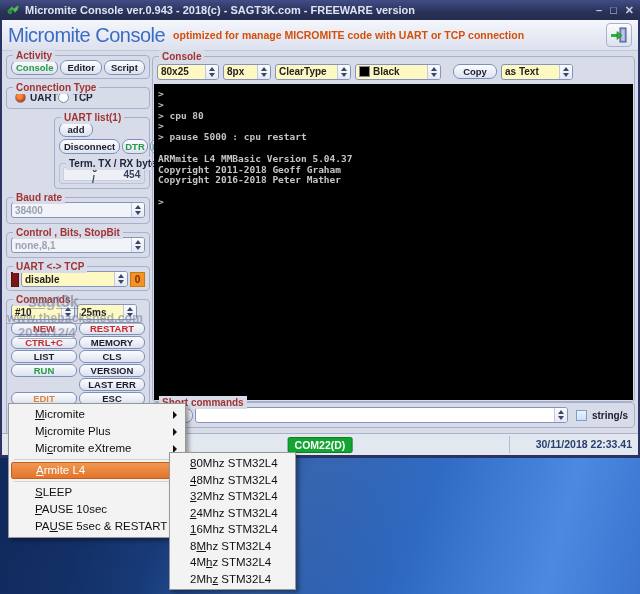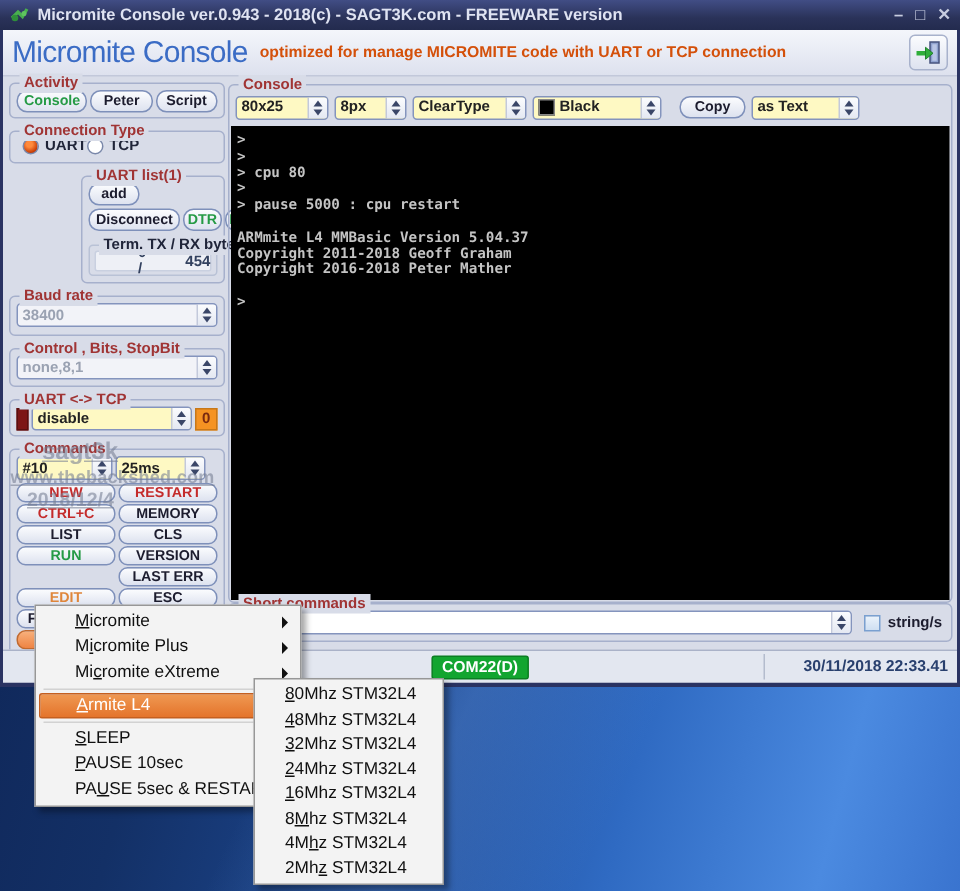--- a/index.html
+++ b/index.html
@@ -92,21 +92,21 @@
 
   
   .statusbar { position:absolute; left:0; right:0; bottom:0; height:22px; background:#e3e7f0; border-top:1px solid #aab2c8; }
   .badge { position:absolute; left:50%; transform:translateX(-50%); top:3px; background:#12a530; border:1px solid #0b7e22;
     color:#fff; font-size:10.5px; font-weight:bold; padding:0 6px; line-height:14px; border-radius:2px; }
   .sb-sep { position:absolute; right:128px; top:2px; bottom:2px; width:1px; background:#b4bccd; }
   .datetime { position:absolute; right:6px; top:4px; color:#29406e; font-size:10.5px; font-weight:bold; }
 
   
   .menu { position:absolute; background:#f3f3f3; border:1px solid #979797; box-shadow:3px 3px 4px rgba(0,0,0,.35); padding:2px; }
-  #cpu-menu { left:23px; top:403px; width:178px; z-index:50; }
+  #cpu-menu { left:8px; top:403px; width:178px; z-index:50; }
   #cpu-submenu { left:169px; top:452px; width:127px; z-index:51; }
   .menu-item { position:relative; height:17px; line-height:17px; padding-left:24px; font-size:11.5px; color:#101010; white-space:nowrap; }
   #cpu-submenu .menu-item { height:16.5px; line-height:16.5px; padding-left:18px; }
   .menu-item.hl { background:linear-gradient(#ef9852,#e4742b); border:1px solid #c55f1f; border-radius:2px;
     color:#fff; line-height:15px; }
   .menu-sep { border-top:1px solid #d2d2d2; margin:2px 3px; }
   .subarrow { position:absolute; right:6px; top:50%; transform:translateY(-50%); width:0; height:0;
     border-left:4px solid currentColor; border-top:4px solid transparent; border-bottom:4px solid transparent; }
 </style>
 </head>
@@ -141,21 +141,21 @@
         </svg>
       </span>
     </div>
 
     <div class="leftpanel">
 
       <div class="groupbox g-act">
         <span class="grouplabel">Activity</span>
         <div class="row">
           <span class="btn tall flex1 t-green">Console</span>
-          <span class="btn tall flex1">Peter</span>
+          <span class="btn tall flex1">Editor</span>
           <span class="btn tall flex1">Script</span>
         </div>
       </div>
 
       <div class="groupbox g-conn">
         <span class="grouplabel">Connection Type</span>
         <div class="row" style="gap:0; padding-left:4px;">
           <span class="radioitem">
             <span class="radio sel"></span>
             <span class="radiolbl">UART</span>

